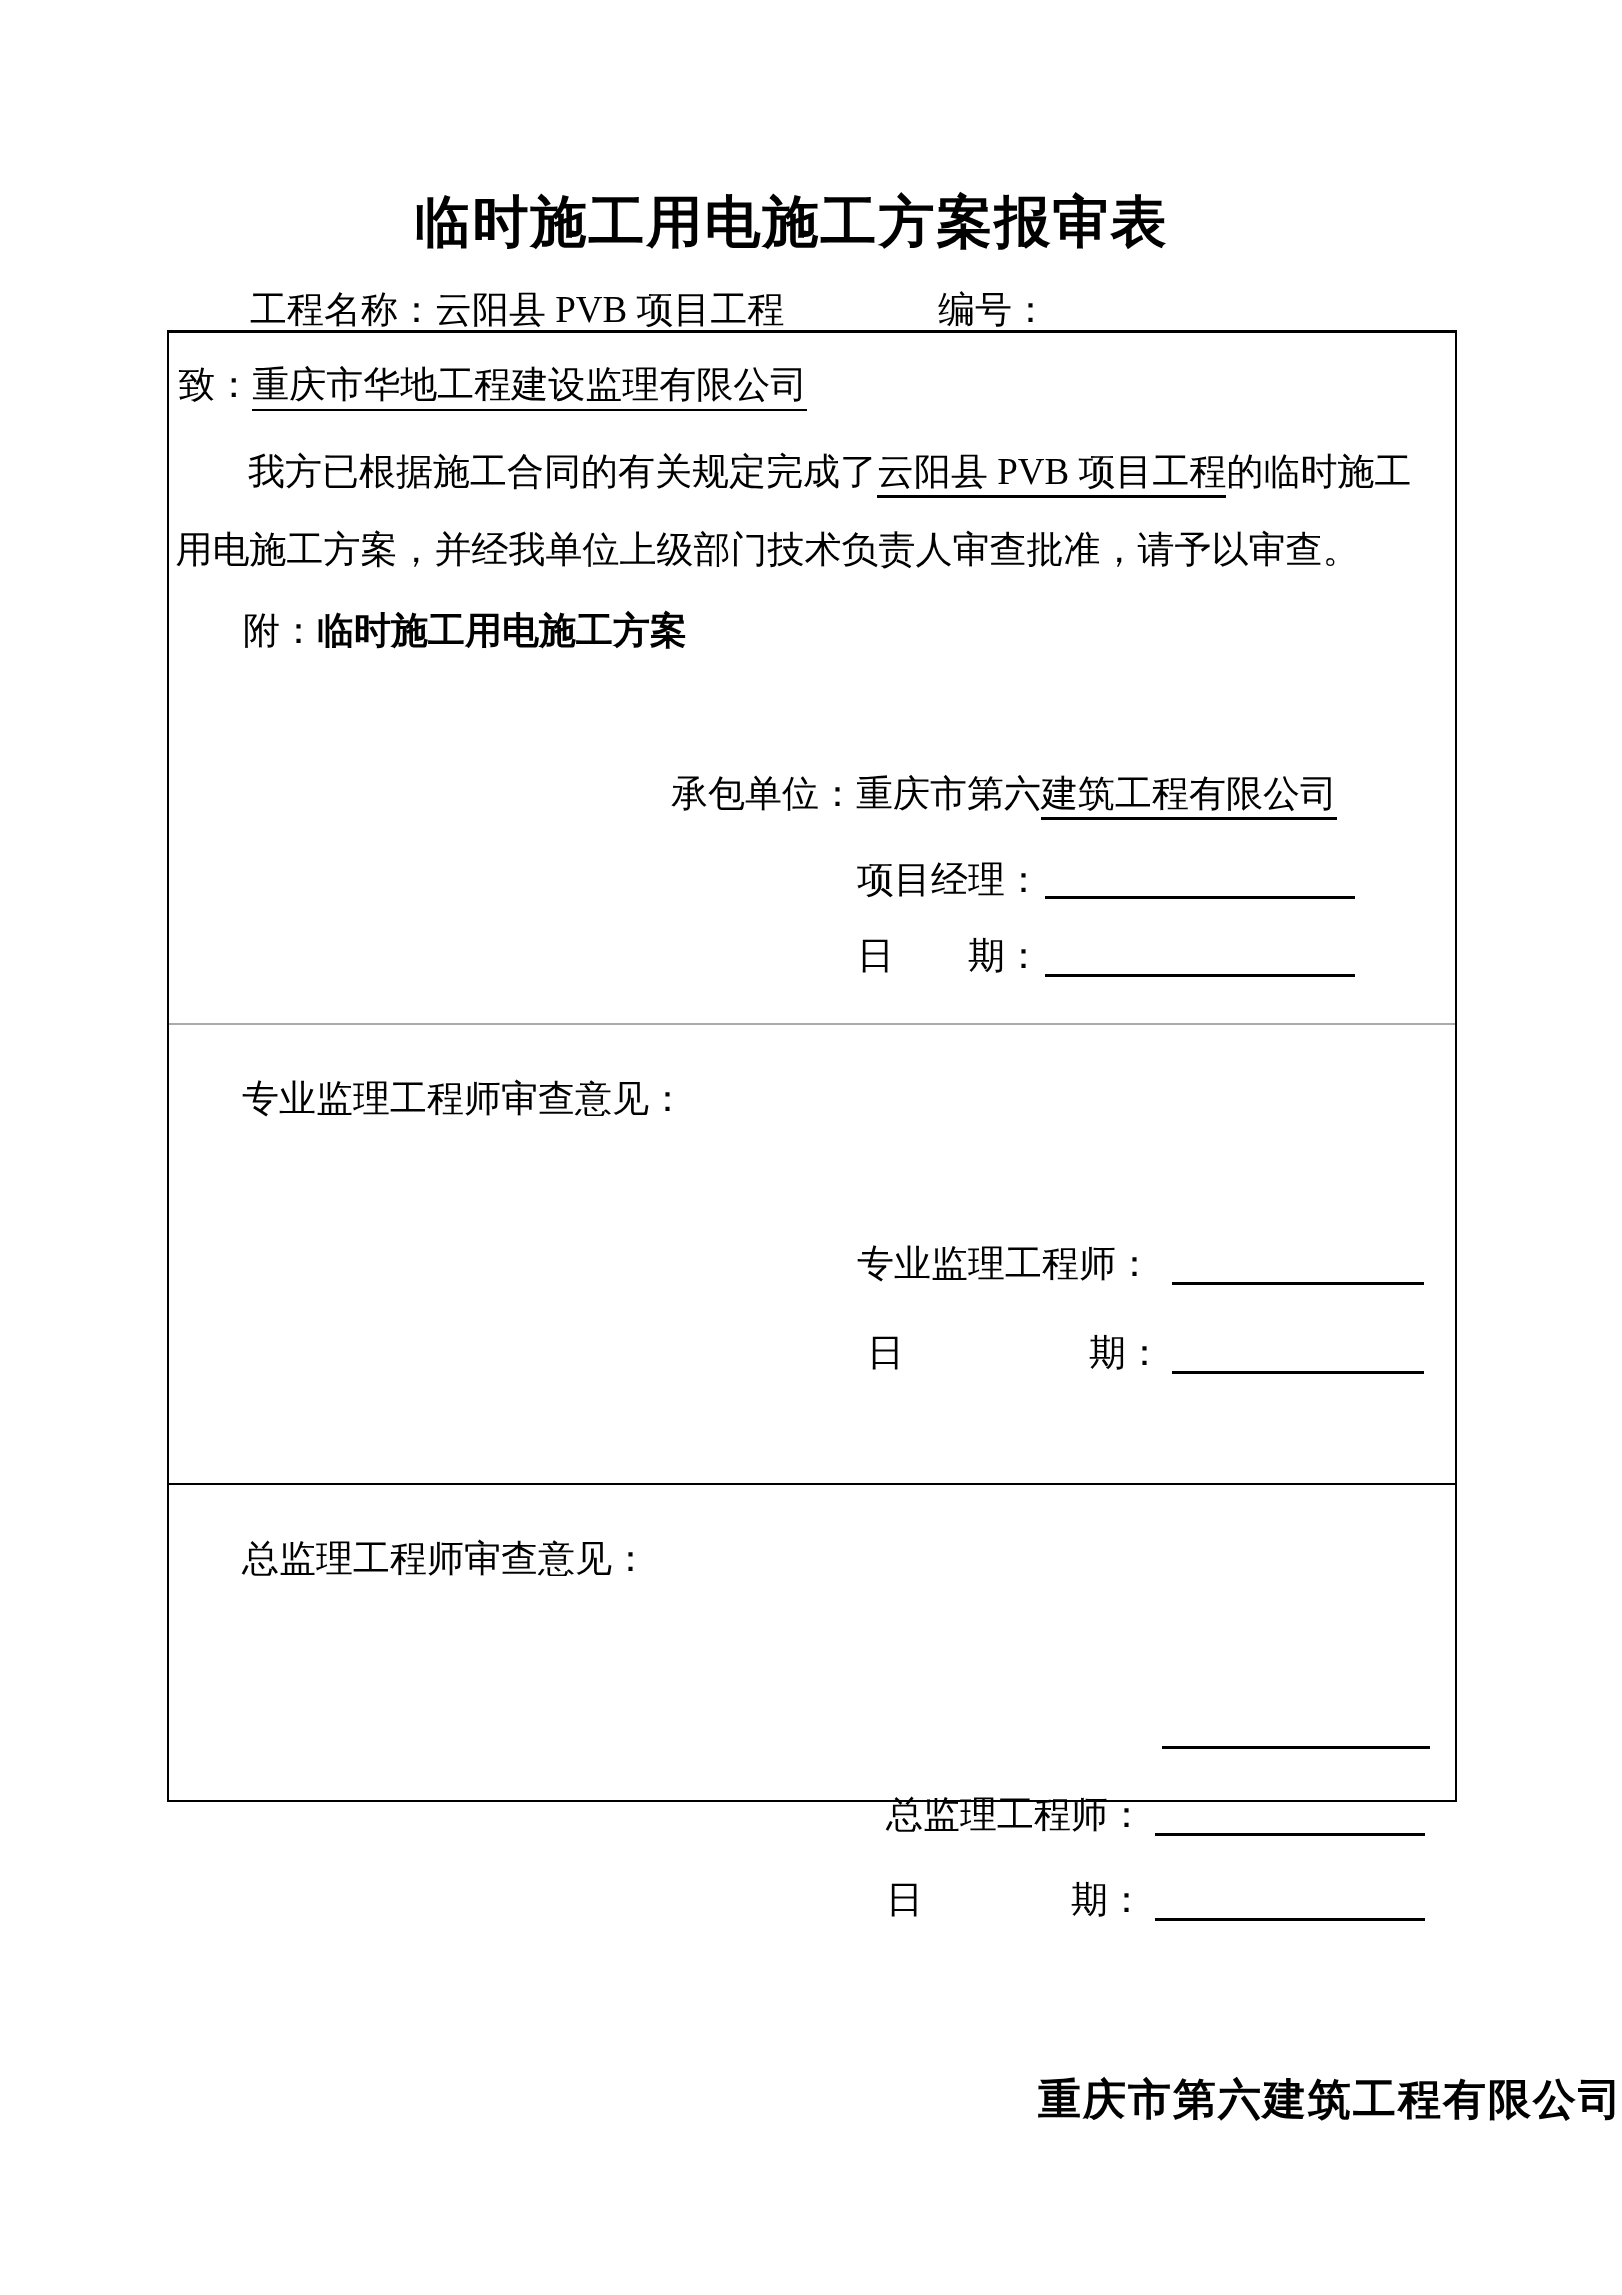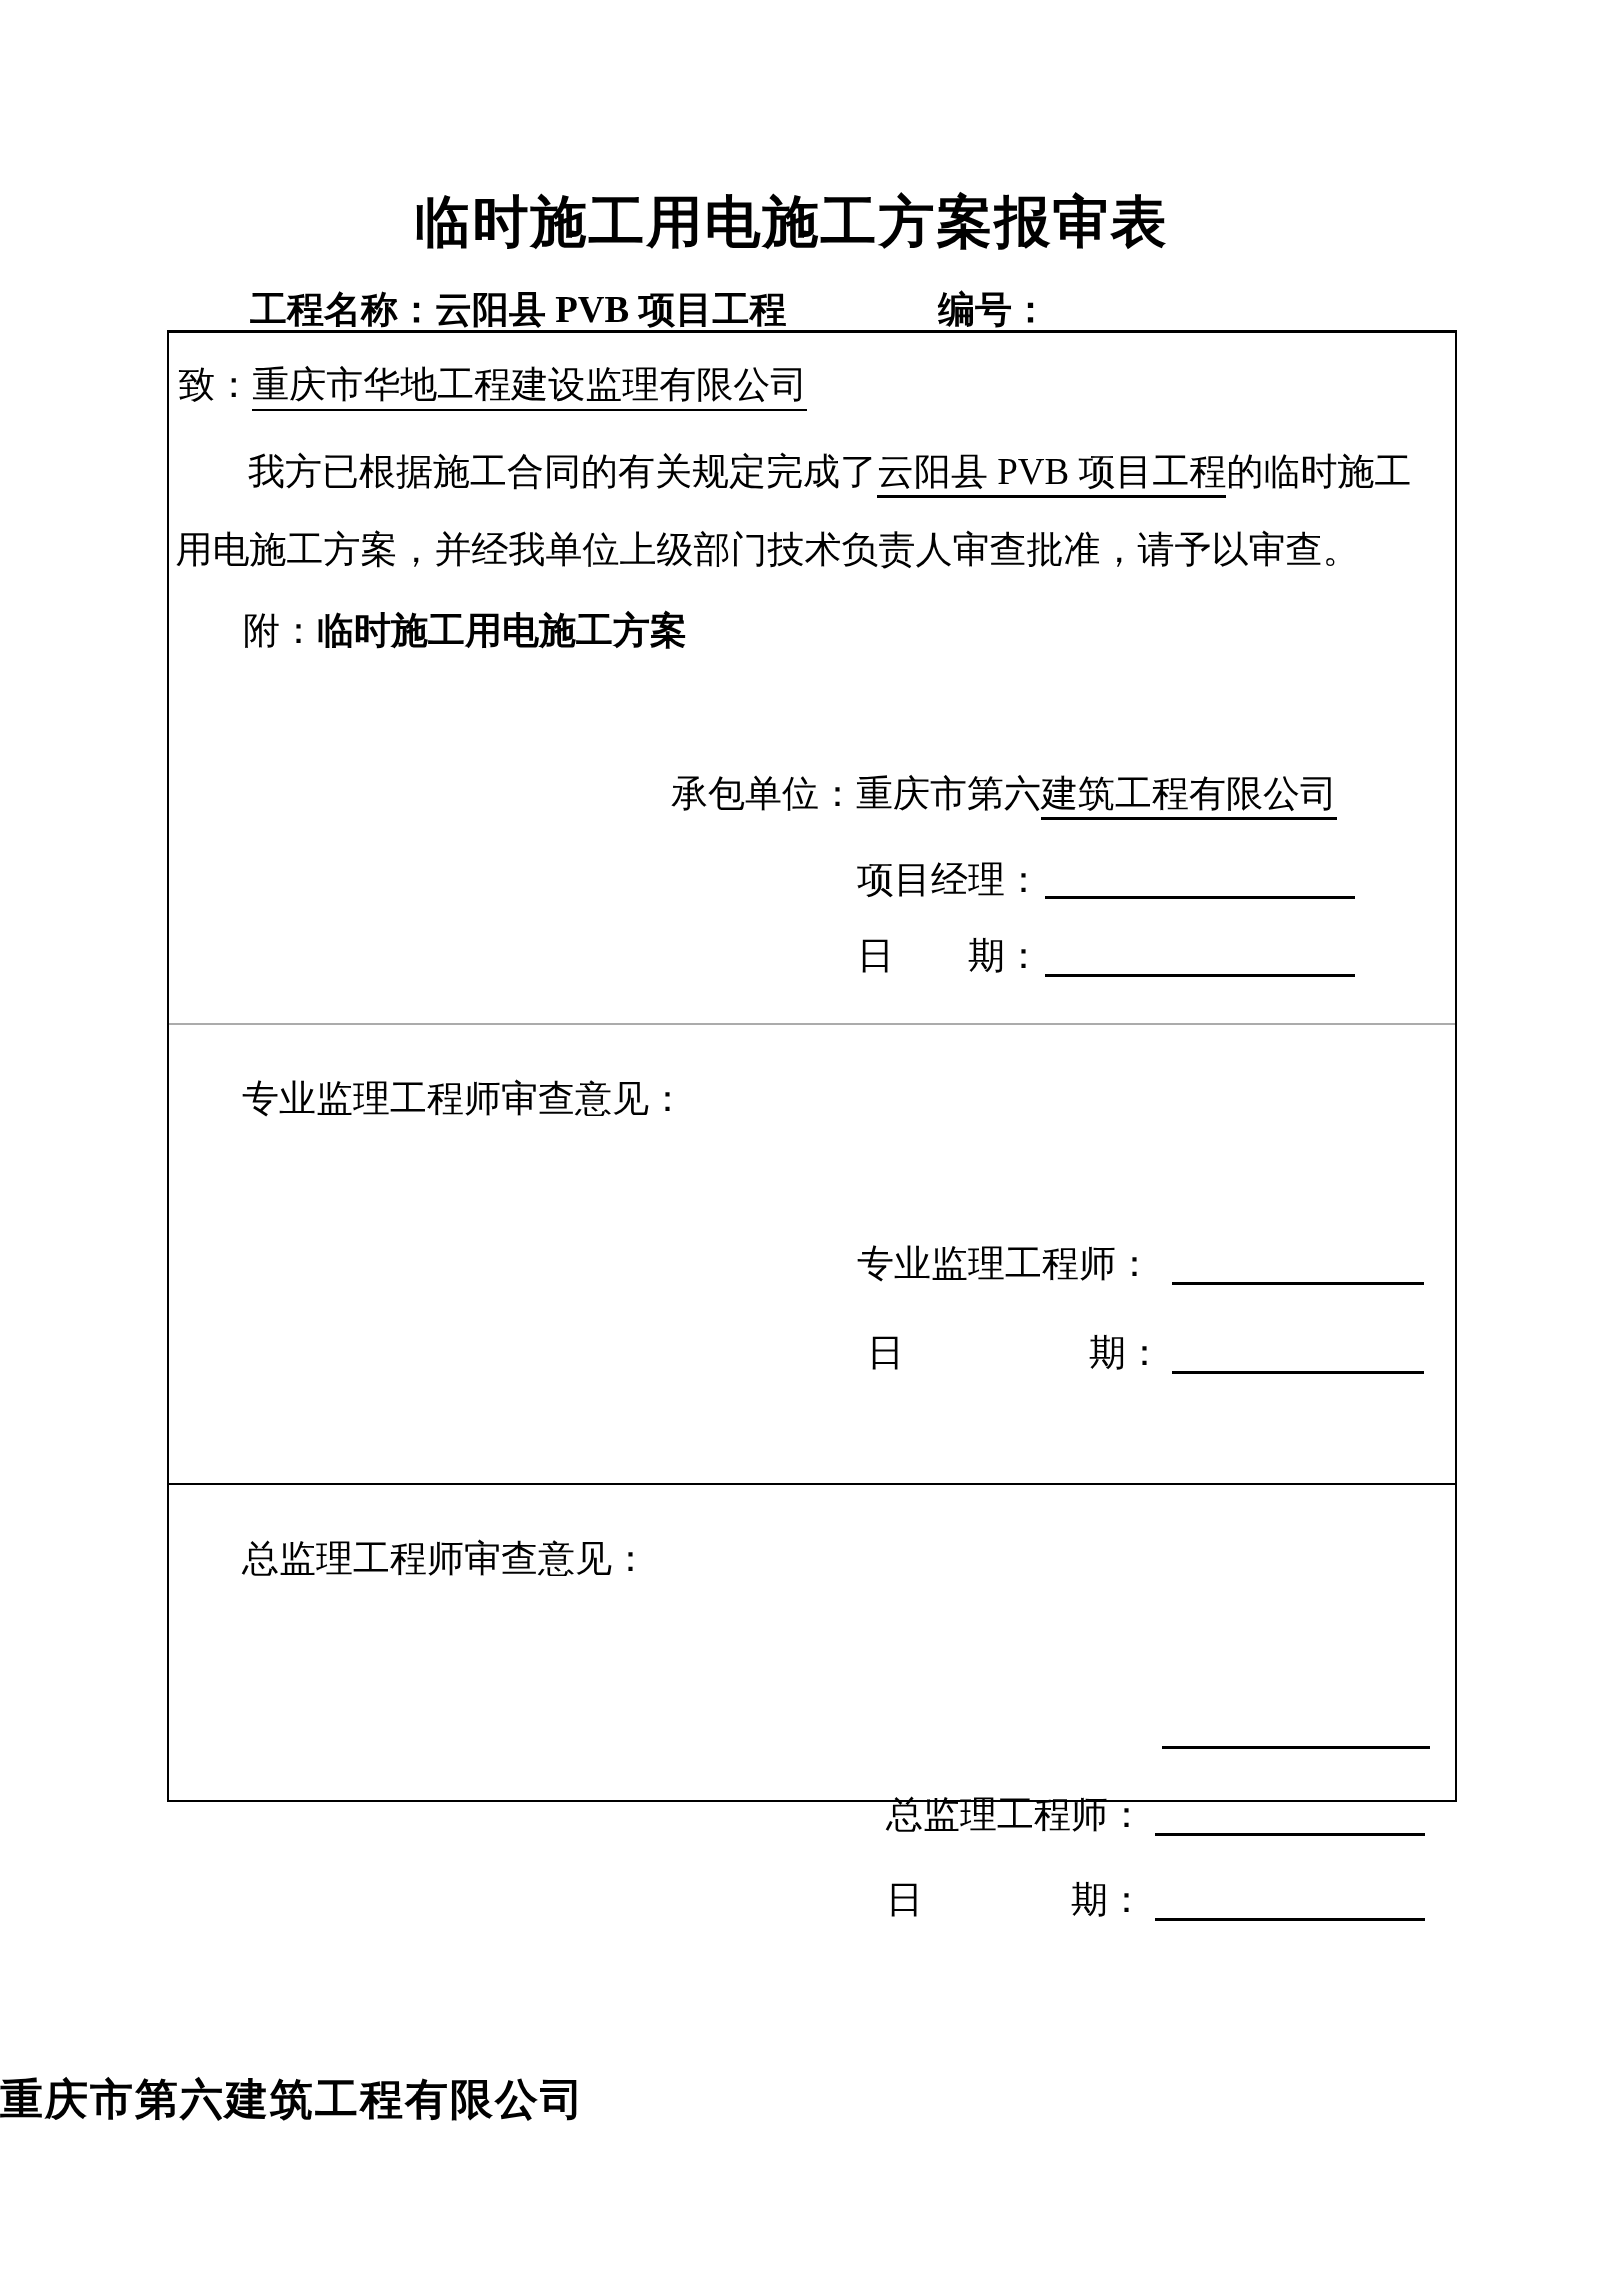--- a/index.html
+++ b/index.html
@@ -15,21 +15,21 @@
   .abs { position: absolute; }
 
   .form-title {
     top: 185px; left: 0; width: 1583px;
     text-align: center;
     font-size: 56px; font-weight: bold;
     letter-spacing: 2px;
     white-space: nowrap;
   }
 
-  .header-row { top: 285px; left: 0; width: 1584px; height: 46px; font-size: 37px; font-weight: bold; }
+  .header-row { top: 285px; left: 0; width: 1584px; height: 46px; font-size: 37px; }
   .header-project { position: absolute; left: 250px; top: 0; white-space: nowrap; }
   .header-number  { position: absolute; left: 938px; top: 0; white-space: nowrap; }
 
   .main-box {
     left: 167px; top: 330px;
     width: 1290px; height: 1472px;
     border: 2px solid #000000;
     border-top-width: 3.3px;
     border-bottom-width: 2.6px;
     box-sizing: border-box;
@@ -44,21 +44,21 @@
   .divider { position: absolute; left: 0; width: 100%; }
   .divider-light { border-top: 2px solid #ababab; }
   .divider-dark  { border-top: 2.6px solid #000000; }
 
   .blank-line { position: absolute; border-bottom: 3.3px solid #000000; height: 0; }
 
   .bold { font-weight: bold; }
 
   .footer-company {
     top: 2071px; left: 0; width: 1623px;
-    text-align: left;
+    text-align: right;
     font-size: 43px; font-weight: bold;
     letter-spacing: 2px;
     white-space: nowrap;
   }
 </style>
 </head>
 <body>
 
 <div class="page">
 

